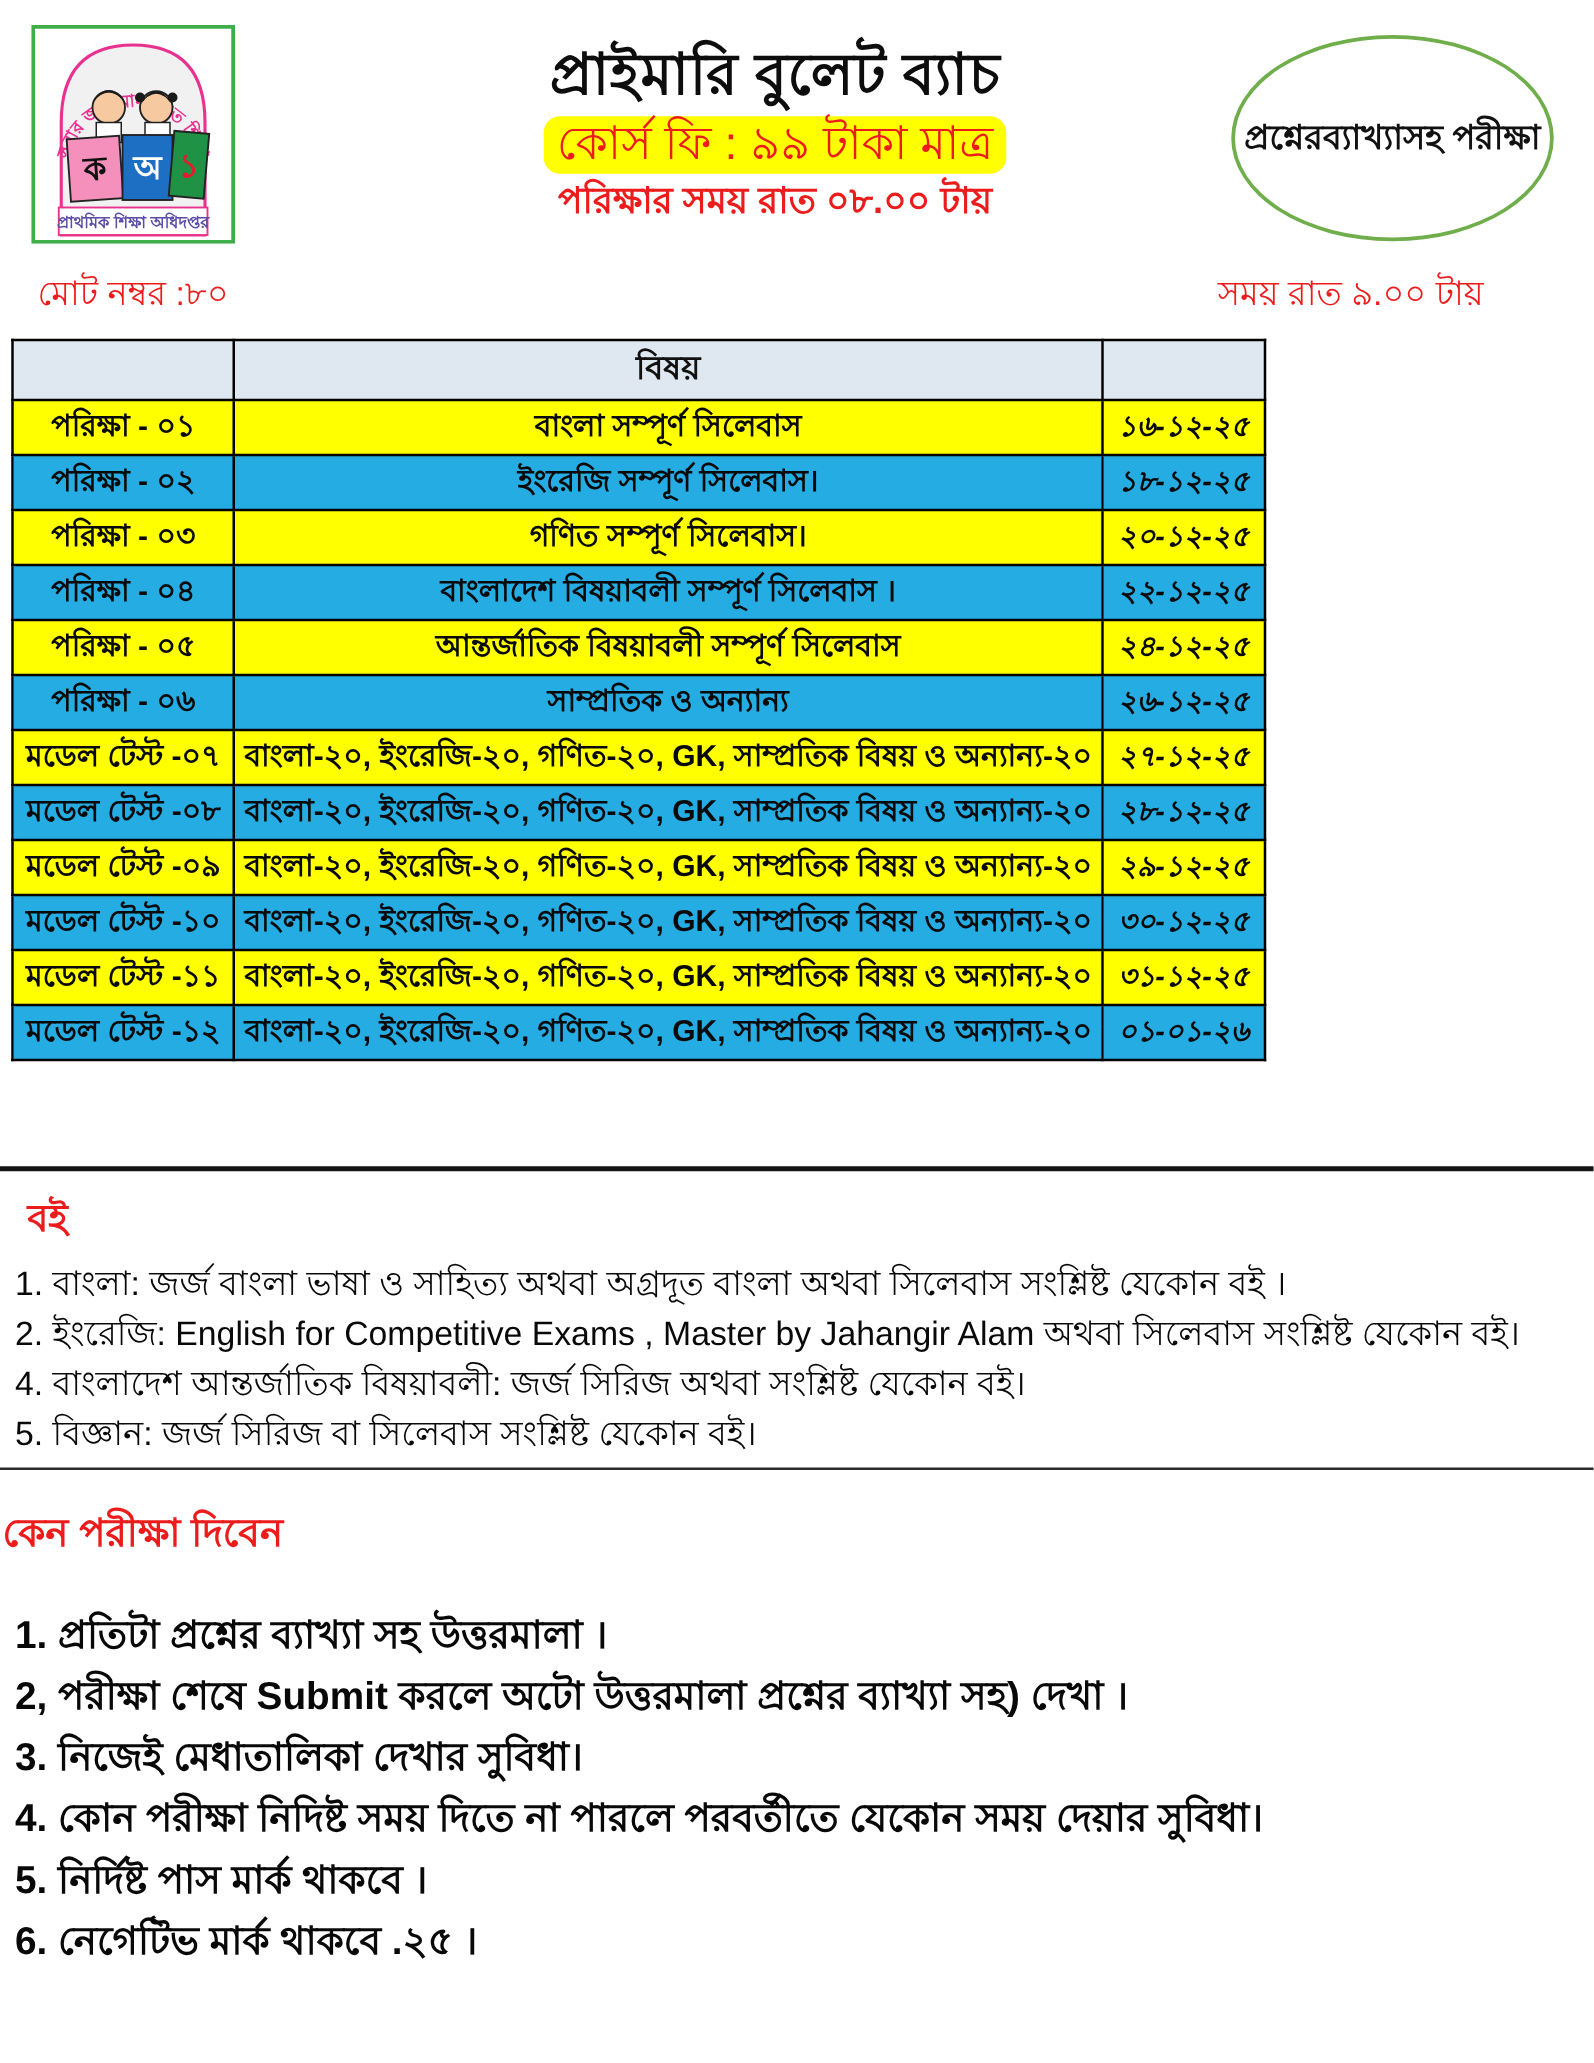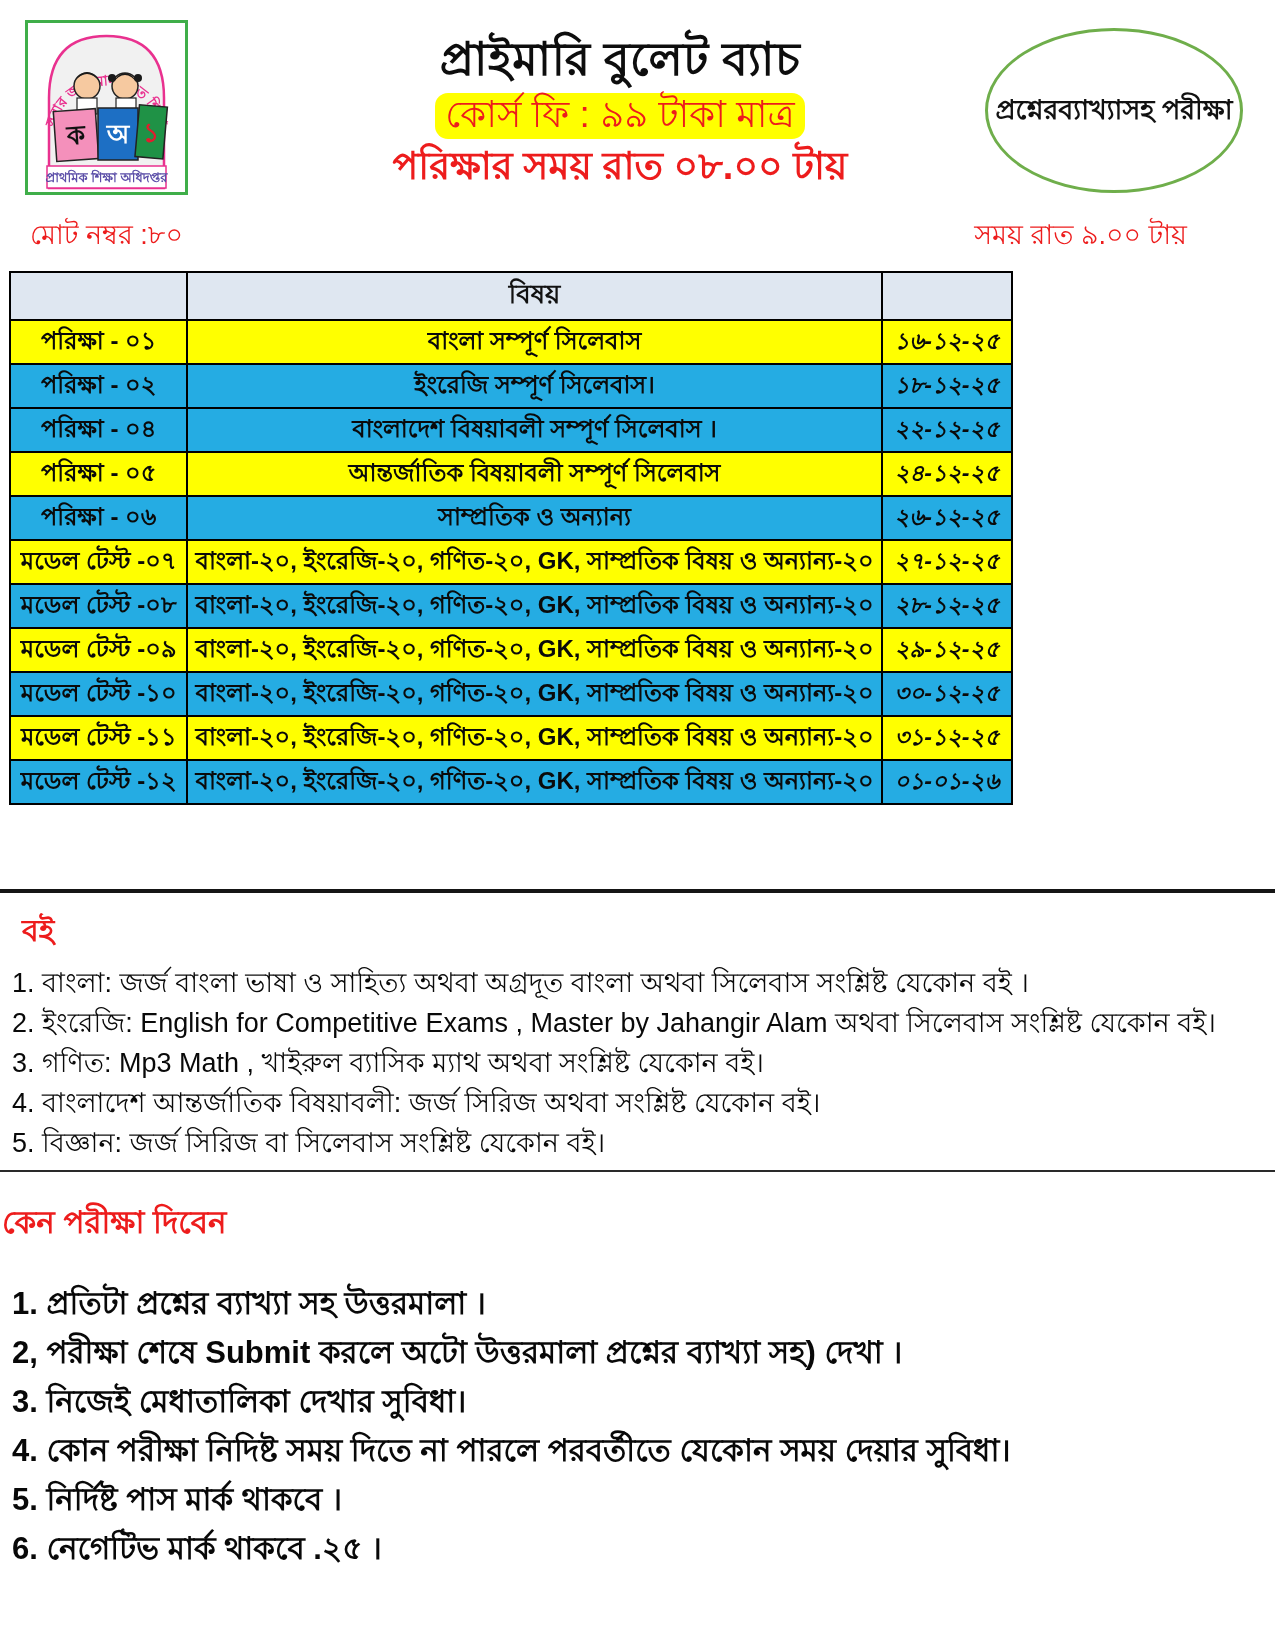--- a/index.html
+++ b/index.html
@@ -32,21 +32,21 @@
     background: var(--row-yellow);
     color: var(--accent-red);
     font-size: 37px; font-weight: normal;
     padding: 1px 10px 3px 10px;
     line-height: 1.15;
     border-radius: 13px;
   }
   .time-line {
     margin-top: 6px;
     color: var(--accent-red);
-    font-size: 38px; font-weight: bold;
+    font-size: 29px; font-weight: bold;
     line-height: 1.15;
   }
 
   .oval-note {
     position: absolute;
     left: 985px; top: 28px;
     width: 258px; height: 165px;
     border: 3px solid var(--oval-green);
     border-radius: 50%;
     display: flex; flex-direction: row; justify-content: center; align-items: center;
@@ -203,20 +203,25 @@
       <tr class="row-yellow">
         <td class="exam-cell">পরিক্ষা - ০১</td>
         <td class="subject-cell">বাংলা সম্পূর্ণ সিলেবাস</td>
         <td class="date-cell">১৬-১২-২৫</td>
       </tr>
       <tr class="row-blue">
         <td class="exam-cell">পরিক্ষা - ০২</td>
         <td class="subject-cell">ইংরেজি সম্পূর্ণ সিলেবাস।</td>
         <td class="date-cell">১৮-১২-২৫</td>
       </tr>
+      <tr class="row-yellow">
+        <td class="exam-cell">পরিক্ষা - ০৩</td>
+        <td class="subject-cell">গণিত সম্পূর্ণ সিলেবাস।</td>
+        <td class="date-cell">২০-১২-২৫</td>
+      </tr>
       <tr class="row-blue">
         <td class="exam-cell">পরিক্ষা - ০৪</td>
         <td class="subject-cell">বাংলাদেশ বিষয়াবলী সম্পূর্ণ সিলেবাস ।</td>
         <td class="date-cell">২২-১২-২৫</td>
       </tr>
       <tr class="row-yellow">
         <td class="exam-cell">পরিক্ষা - ০৫</td>
         <td class="subject-cell">আন্তর্জাতিক বিষয়াবলী সম্পূর্ণ সিলেবাস</td>
         <td class="date-cell">২৪-১২-২৫</td>
       </tr>
@@ -257,21 +262,20 @@
       </tr>
     </tbody>
 </table>
 
 <hr class="divider-1">
 <div class="books-section">
   <div class="books-heading">বই</div>
   <div class="books-list">
       <div class="list-item">1. বাংলা: জর্জ বাংলা ভাষা ও সাহিত্য অথবা অগ্রদূত বাংলা অথবা সিলেবাস সংশ্লিষ্ট যেকোন বই ।</div>
       <div class="list-item">2. ইংরেজি: English for Competitive Exams , Master by Jahangir Alam অথবা সিলেবাস সংশ্লিষ্ট যেকোন বই।</div>
-      <div class="list-item">3. গণিত: Mp3 Math , খাইরুল ব্যাসিক ম্যাথ অথবা সংশ্লিষ্ট যেকোন বই।</div>
       <div class="list-item">4. বাংলাদেশ আন্তর্জাতিক বিষয়াবলী: জর্জ সিরিজ অথবা সংশ্লিষ্ট যেকোন বই।</div>
       <div class="list-item">5. বিজ্ঞান: জর্জ সিরিজ বা সিলেবাস সংশ্লিষ্ট যেকোন বই।</div>
     </div>
 </div>
 
 <hr class="divider-2">
 <div class="reasons-section">
   <div class="reasons-heading">কেন পরীক্ষা দিবেন</div>
   <div class="reasons-list">
       <div class="list-item">1. প্রতিটা প্রশ্নের ব্যাখ্যা সহ উত্তরমালা ।</div>

